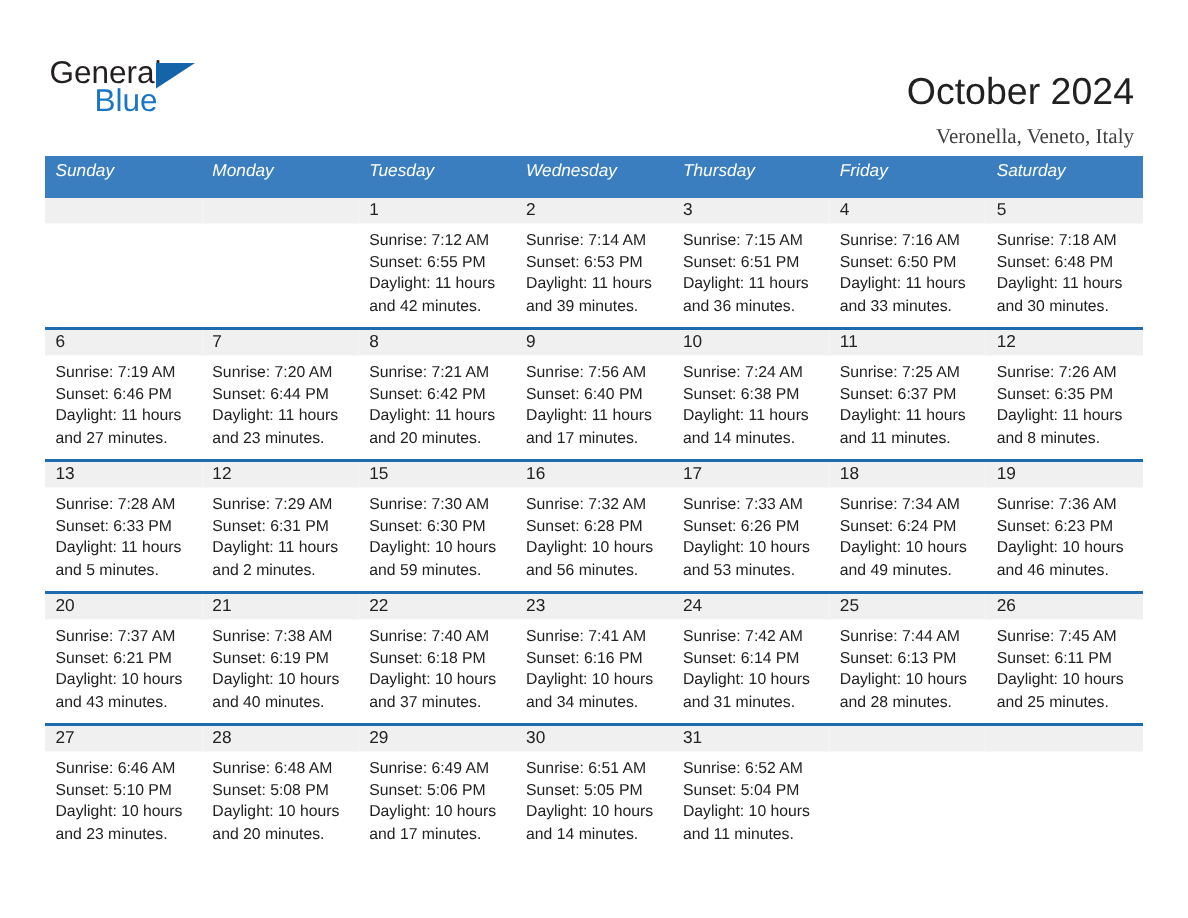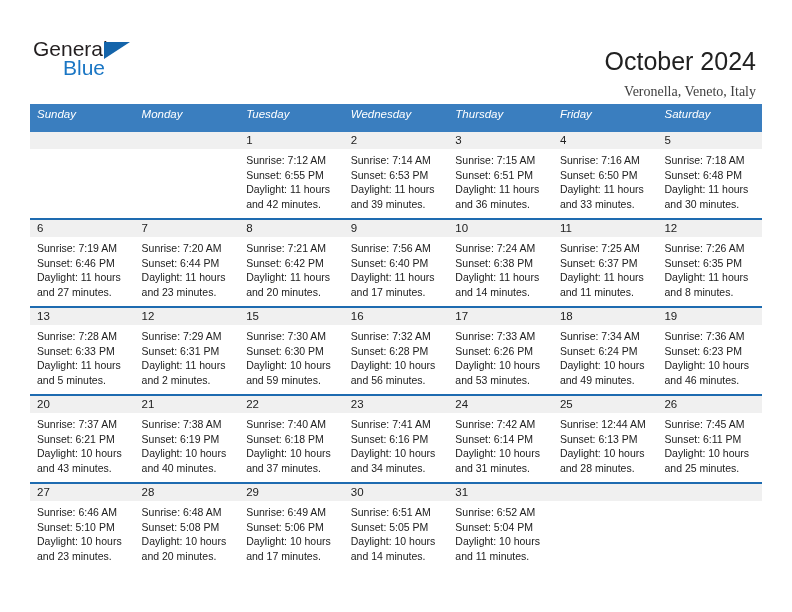--- a/index.html
+++ b/index.html
@@ -445,21 +445,21 @@
                 <div class="dayline">Sunrise: 7:42 AM</div>
                 <div class="dayline">Sunset: 6:14 PM</div>
                 <div class="daylight-wrap">Daylight: 10 hours and 31 minutes.</div>
               </div>
             </div>
             <div class="daycell">
               <div class="daynum-band">
                 <span class="daynum">25</span>
               </div>
               <div class="daybody">
-                <div class="dayline">Sunrise: 12:44 AM</div>
+                <div class="dayline">Sunrise: 7:44 AM</div>
                 <div class="dayline">Sunset: 6:13 PM</div>
                 <div class="daylight-wrap">Daylight: 10 hours and 28 minutes.</div>
               </div>
             </div>
             <div class="daycell">
               <div class="daynum-band">
                 <span class="daynum">26</span>
               </div>
               <div class="daybody">
                 <div class="dayline">Sunrise: 7:45 AM</div>

